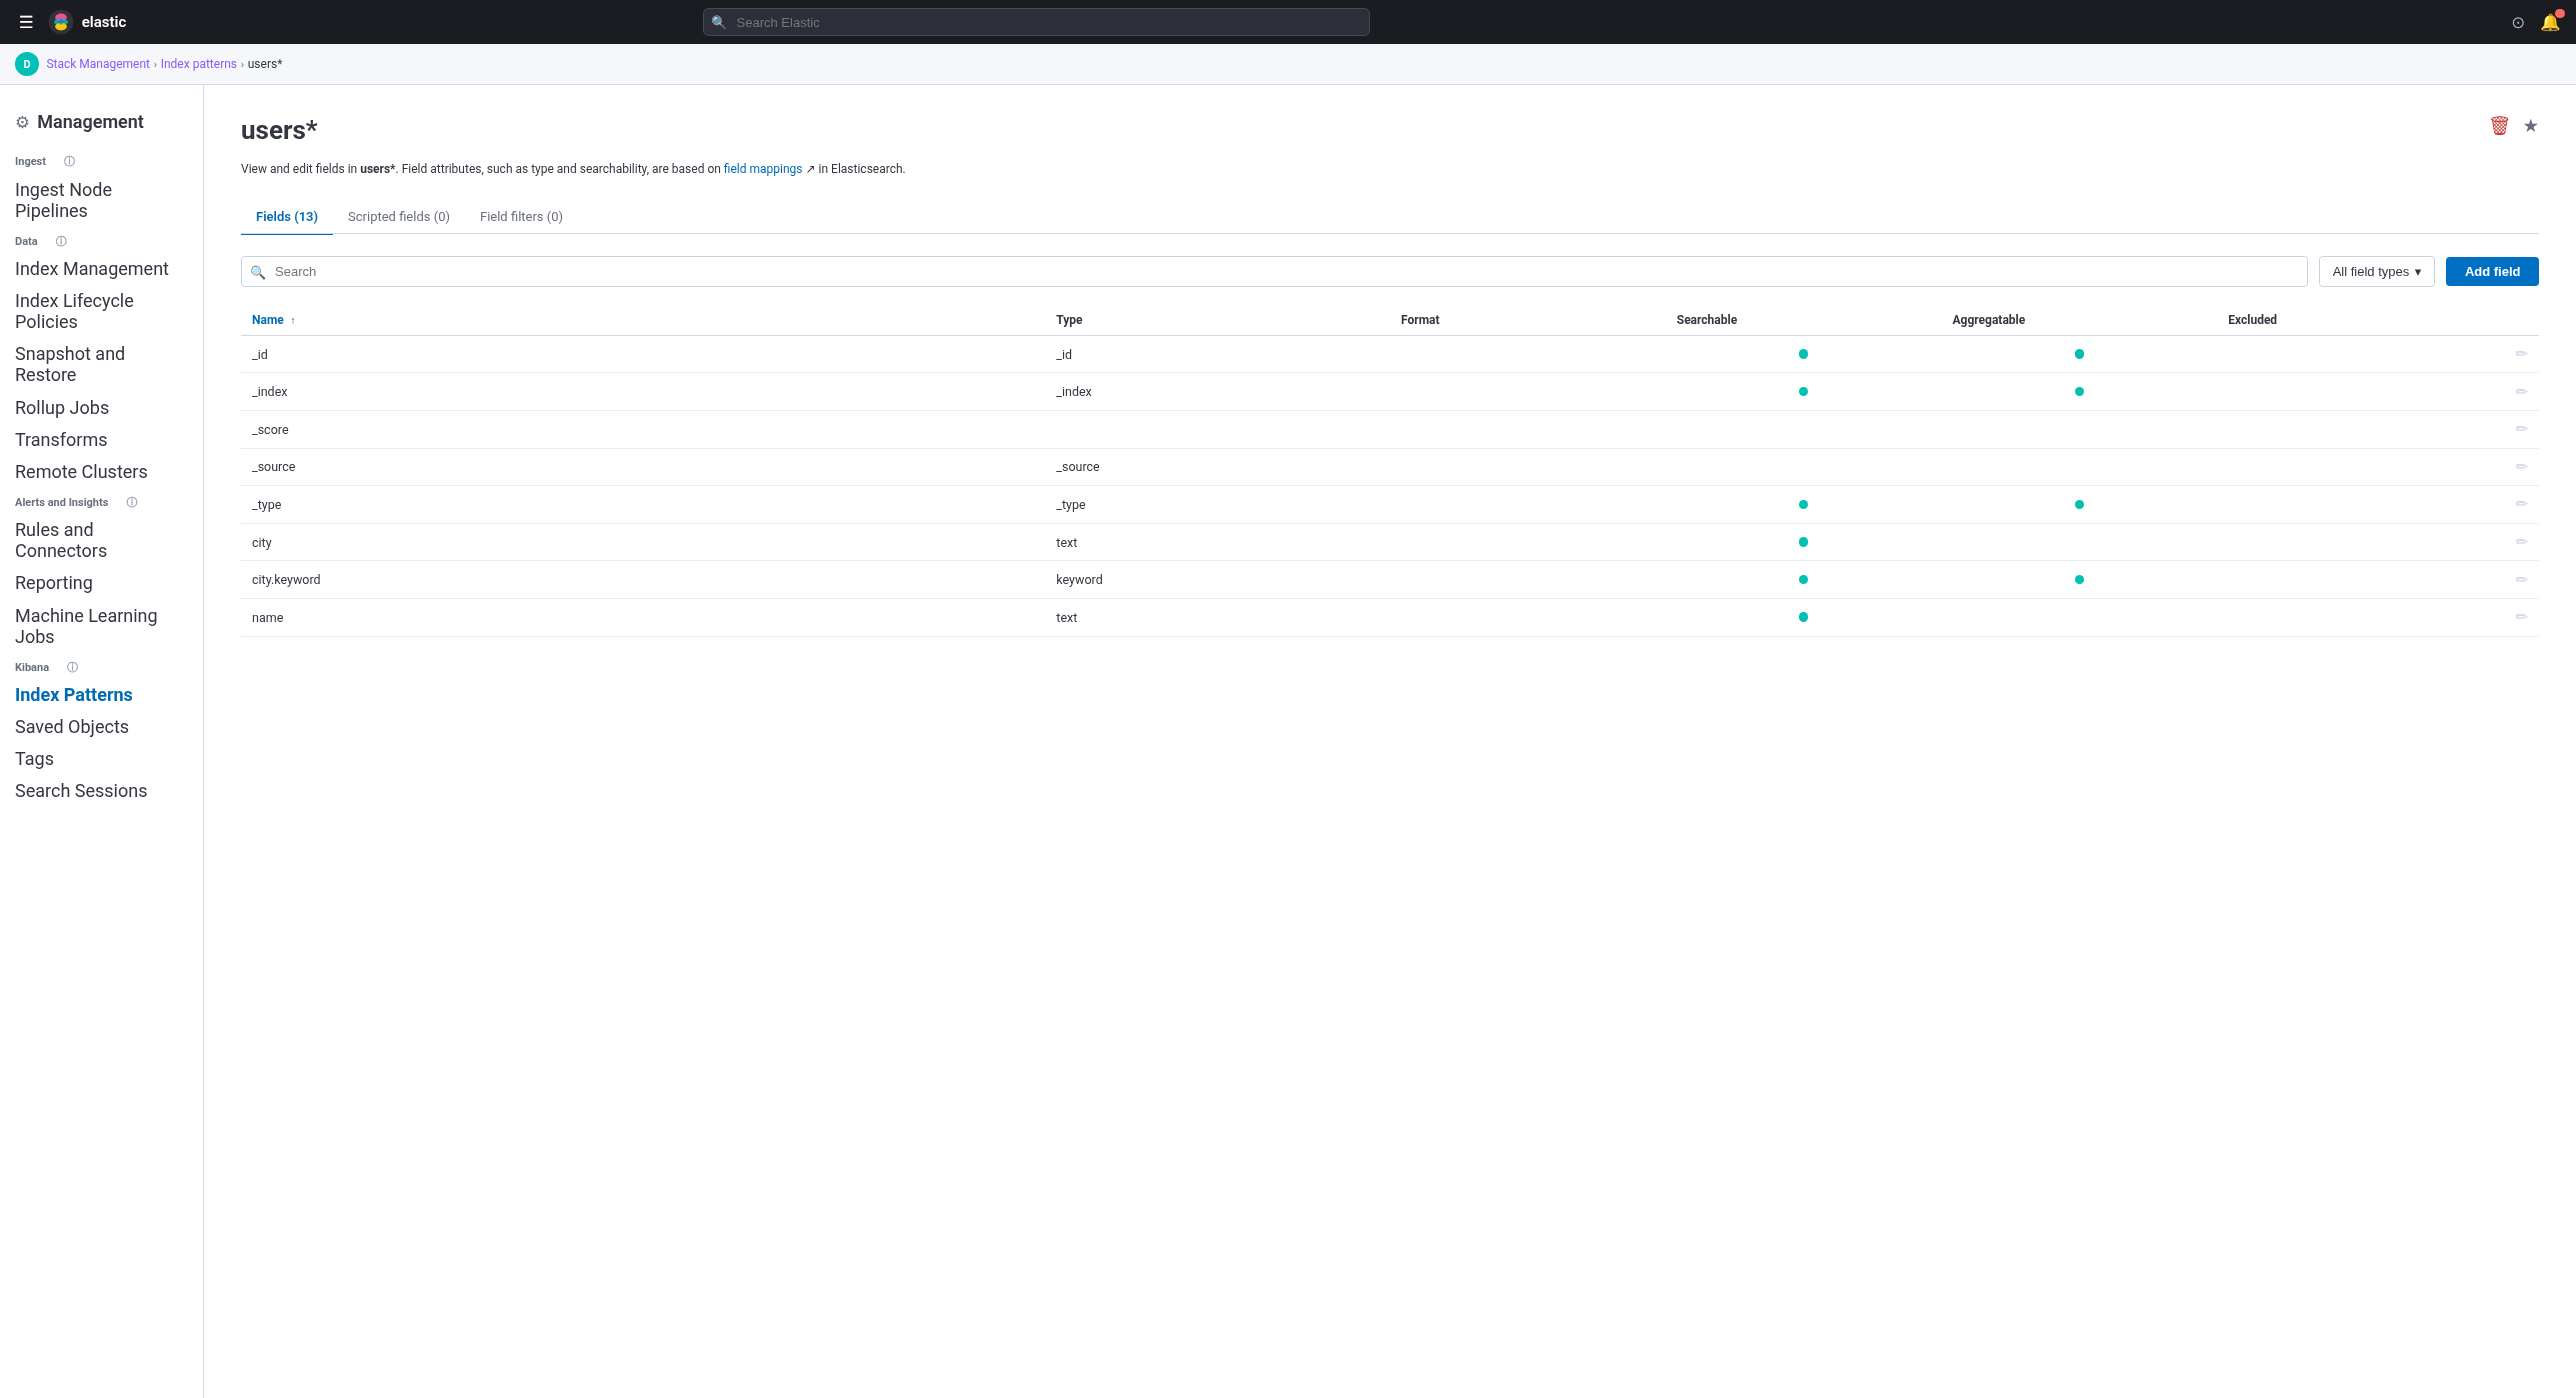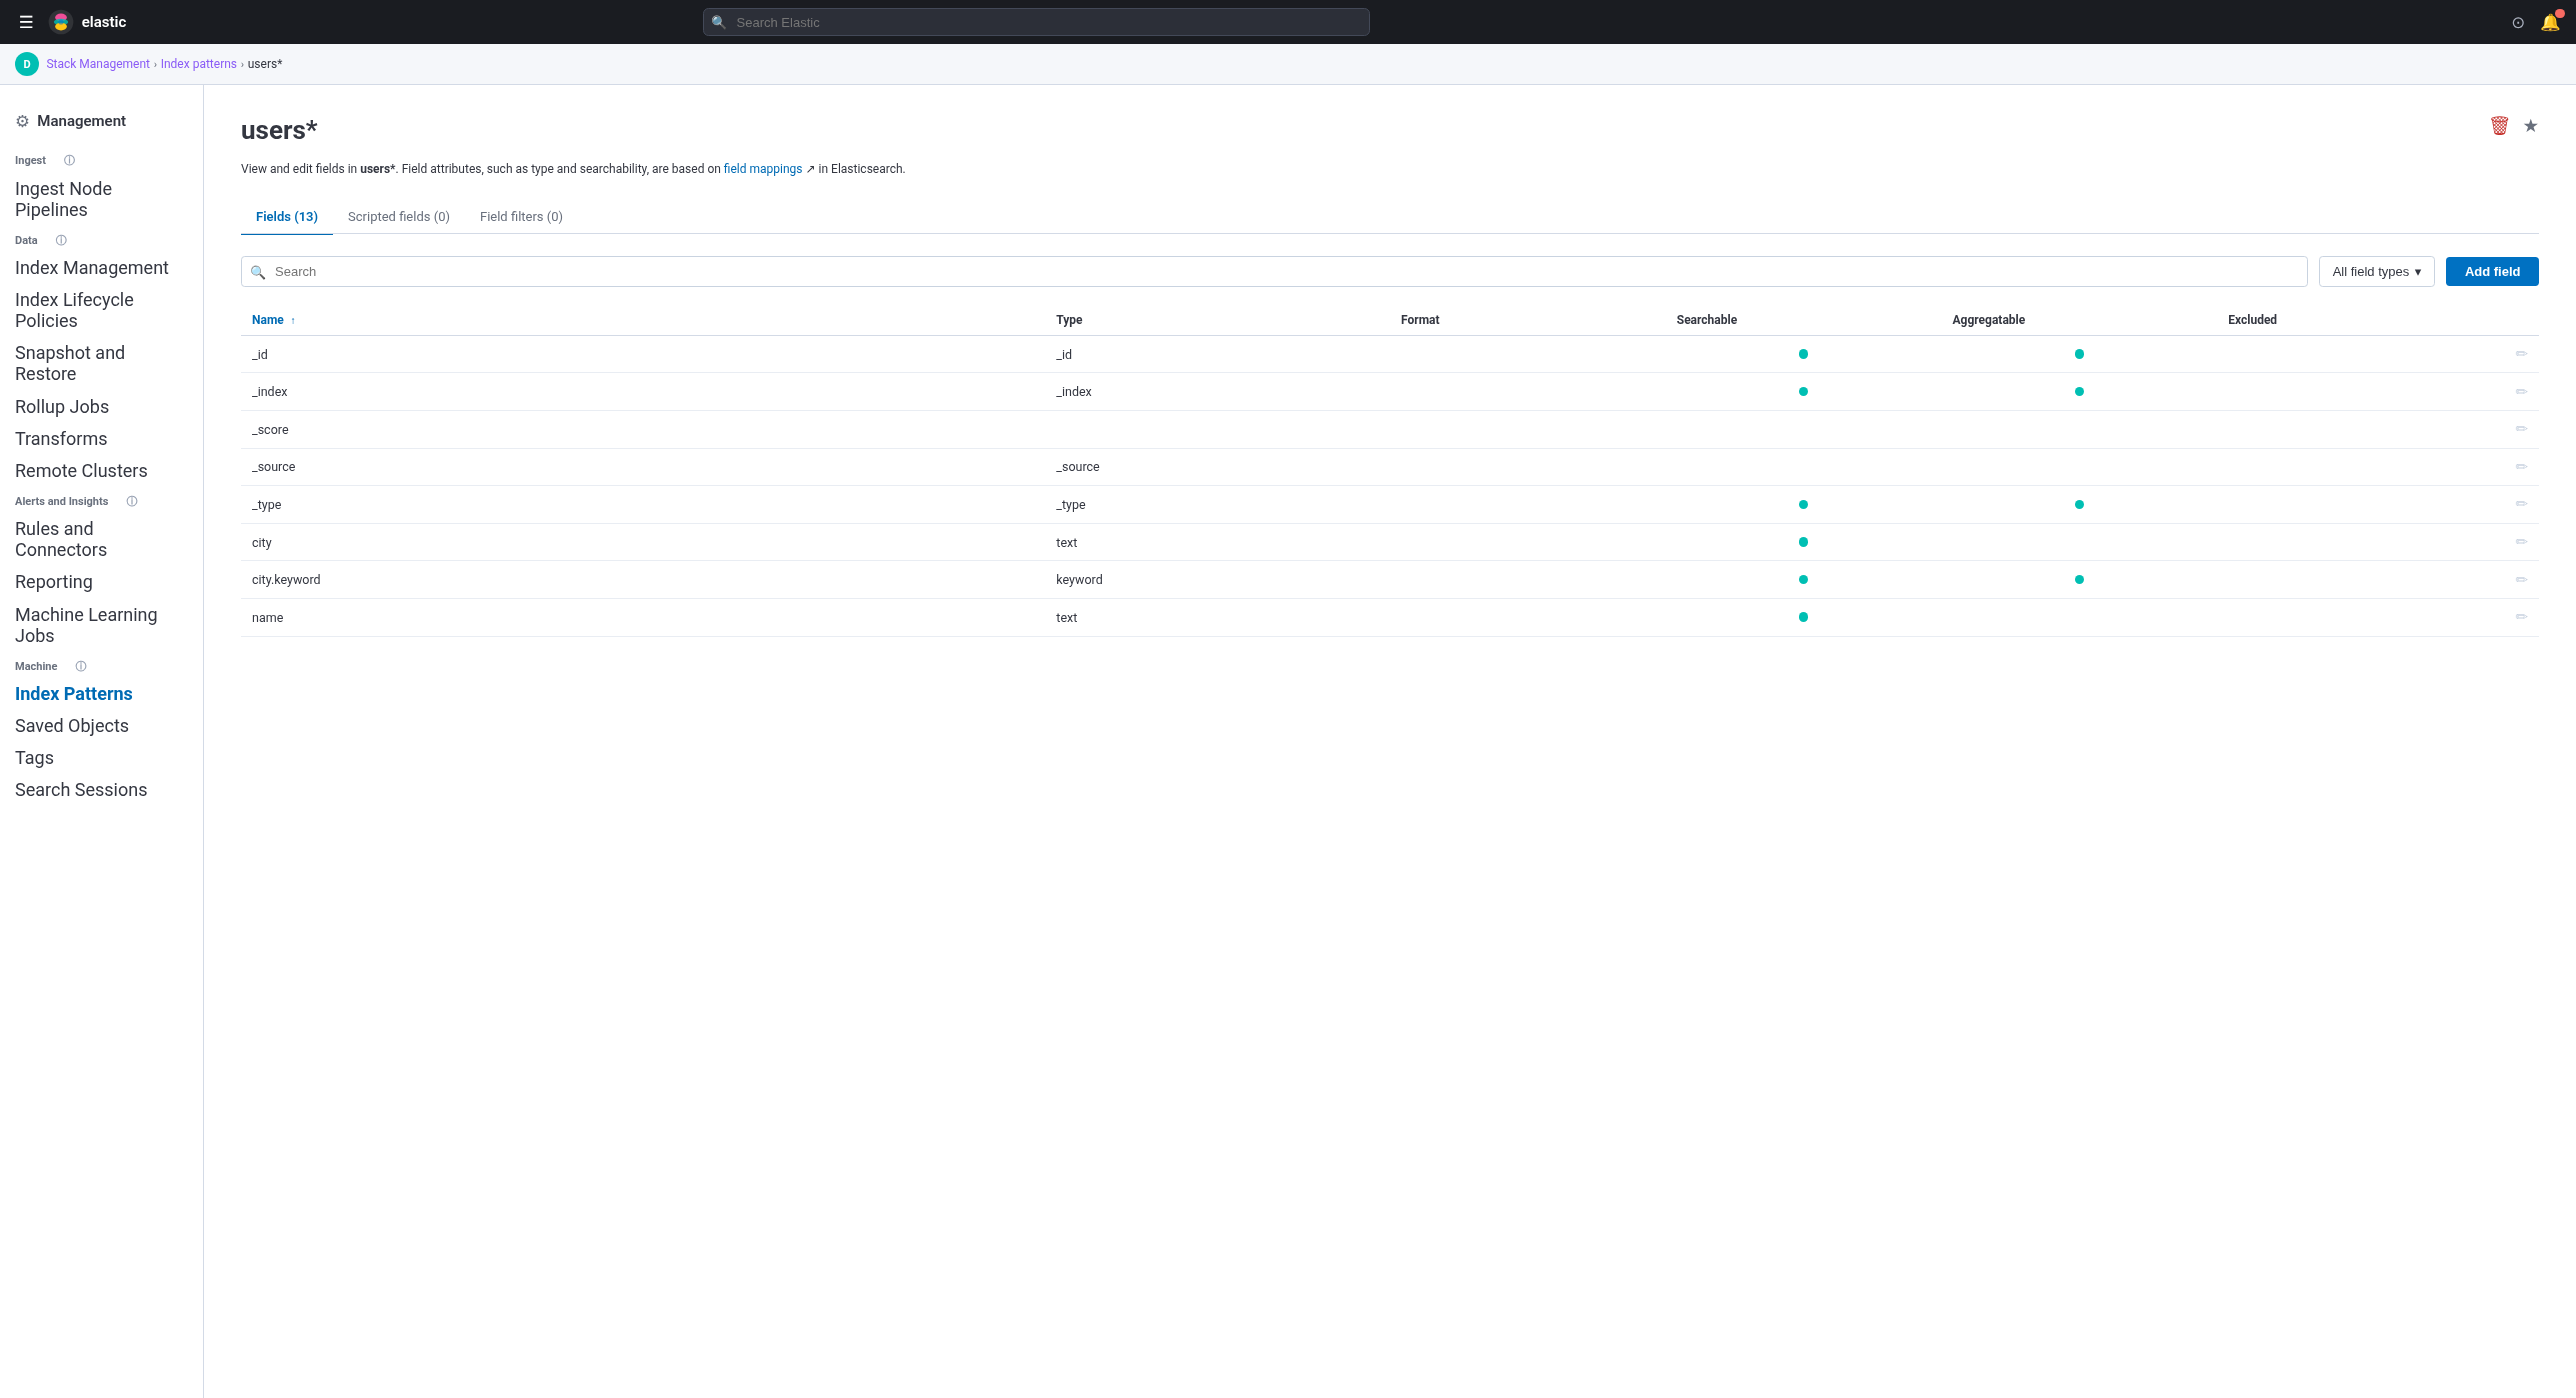--- a/index.html
+++ b/index.html
@@ -153,21 +153,21 @@
       display: flex;
       align-items: center;
       gap: 7.4px;
       padding: 11px 15px 15px;
     }
     .sidebar-gear {
       color: #69707d;
       font-size: 16.7px;
     }
     .sidebar-main-label {
-      font-size: 15px;
+      font-size: 18px;
       font-weight: 600;
       color: #343741;
     }
     .sidebar-item {
       padding: 5.6px 15px;
       color: #343741;
       cursor: pointer;
       font-size: 18px;
       display: flex;
       align-items: center;
@@ -414,21 +414,21 @@
 
     <div class="sidebar-section-title">
       <span>Alerts and Insights</span>
       <span class="info-icon">ⓘ</span>
     </div>
     <div class="sidebar-item">Rules and Connectors</div>
     <div class="sidebar-item">Reporting</div>
     <div class="sidebar-item">Machine Learning Jobs</div>
 
     <div class="sidebar-section-title">
-      <span>Machine</span>
+      <span>Kibana</span>
       <span class="info-icon">ⓘ</span>
     </div>
     <div class="sidebar-item active">Index Patterns</div>
     <div class="sidebar-item">Saved Objects</div>
     <div class="sidebar-item">Tags</div>
     <div class="sidebar-item">Search Sessions</div>
   </aside>
 
   <main class="main-content">
     <div class="page-header">

